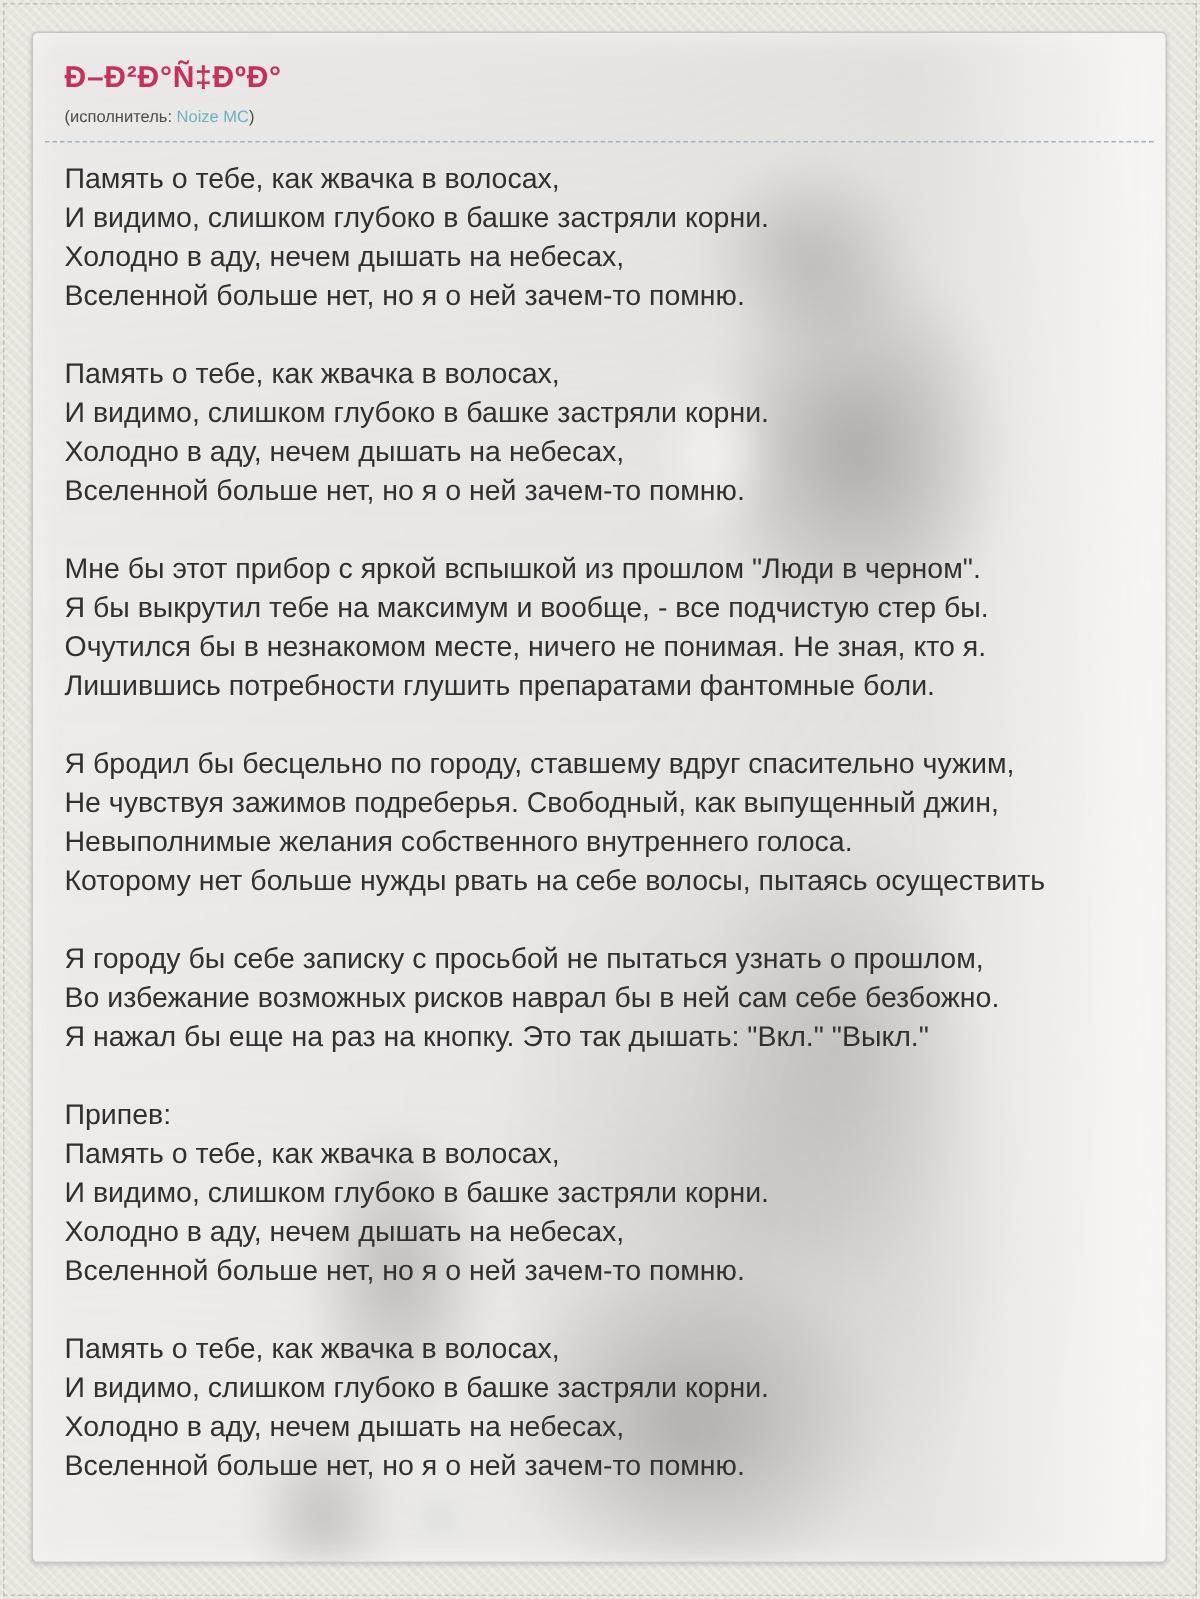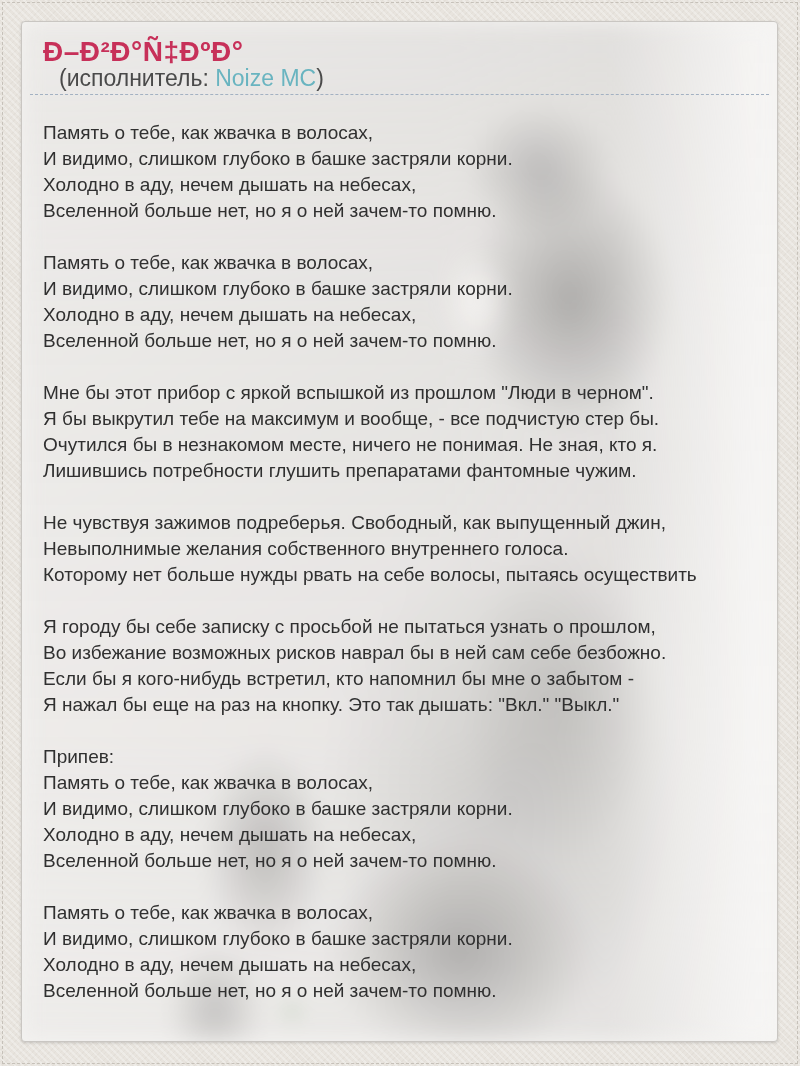--- a/index.html
+++ b/index.html
@@ -61,40 +61,39 @@
     pointer-events: none;
   }
   .card-content { position: relative; z-index: 1; }
   .song-header {
     margin: 0 -13px;
     padding: 0 13px 6px 13px;
     border-bottom: 1px dashed #a3b1c2;
   }
   .song-title {
     margin: 0;
-    font-size: 28px;
+    font-size: 20px;
     line-height: 30px;
     font-weight: bold;
     color: #c73059;
     letter-spacing: 0.5px;
   }
   .artist-line {
     margin-top: 1px;
-    font-size: 23px;
+    font-size: 11px;
     line-height: 20px;
     color: #4a4a4a;
-    margin-left: 16px;
   }
   .artist-link {
     color: #69b4c0;
     text-decoration: none;
     cursor: pointer;
   }
   .lyrics {
-    margin-top: 25px;
+    margin-top: 12px;
     font-size: 19px;
     line-height: 26px;
     color: #303030;
   }
   .stanza { margin: 0 0 26px 0; }
   .stanza:last-child { margin-bottom: 0; }
   .line { white-space: nowrap; }
 </style>
 </head>
 <body>
@@ -119,31 +118,31 @@
         <div class="stanza">
           <div class="line">Память о тебе, как жвачка в волосах,</div>
           <div class="line">И видимо, слишком глубоко в башке застряли корни.</div>
           <div class="line">Холодно в аду, нечем дышать на небесах,</div>
           <div class="line">Вселенной больше нет, но я о ней зачем-то помню.</div>
         </div>
         <div class="stanza">
           <div class="line">Мне бы этот прибор с яркой вспышкой из прошлом "Люди в черном".</div>
           <div class="line">Я бы выкрутил тебе на максимум и вообще, - все подчистую стер бы.</div>
           <div class="line">Очутился бы в незнакомом месте, ничего не понимая. Не зная, кто я.</div>
-          <div class="line">Лишившись потребности глушить препаратами фантомные чужим.</div>
+          <div class="line">Лишившись потребности глушить препаратами фантомные боли.</div>
         </div>
         <div class="stanza">
+          <div class="line">Я бродил бы бесцельно по городу, ставшему вдруг спасительно чужим,</div>
           <div class="line">Не чувствуя зажимов подреберья. Свободный, как выпущенный джин,</div>
           <div class="line">Невыполнимые желания собственного внутреннего голоса.</div>
           <div class="line">Которому нет больше нужды рвать на себе волосы, пытаясь осуществить</div>
         </div>
         <div class="stanza">
           <div class="line">Я городу бы себе записку с просьбой не пытаться узнать о прошлом,</div>
           <div class="line">Во избежание возможных рисков наврал бы в ней сам себе безбожно.</div>
-          <div class="line">Если бы я кого-нибудь встретил, кто напомнил бы мне о забытом -</div>
           <div class="line">Я нажал бы еще на раз на кнопку. Это так дышать: "Вкл." "Выкл."</div>
         </div>
         <div class="stanza">
           <div class="line">Припев:</div>
           <div class="line">Память о тебе, как жвачка в волосах,</div>
           <div class="line">И видимо, слишком глубоко в башке застряли корни.</div>
           <div class="line">Холодно в аду, нечем дышать на небесах,</div>
           <div class="line">Вселенной больше нет, но я о ней зачем-то помню.</div>
         </div>
         <div class="stanza">

